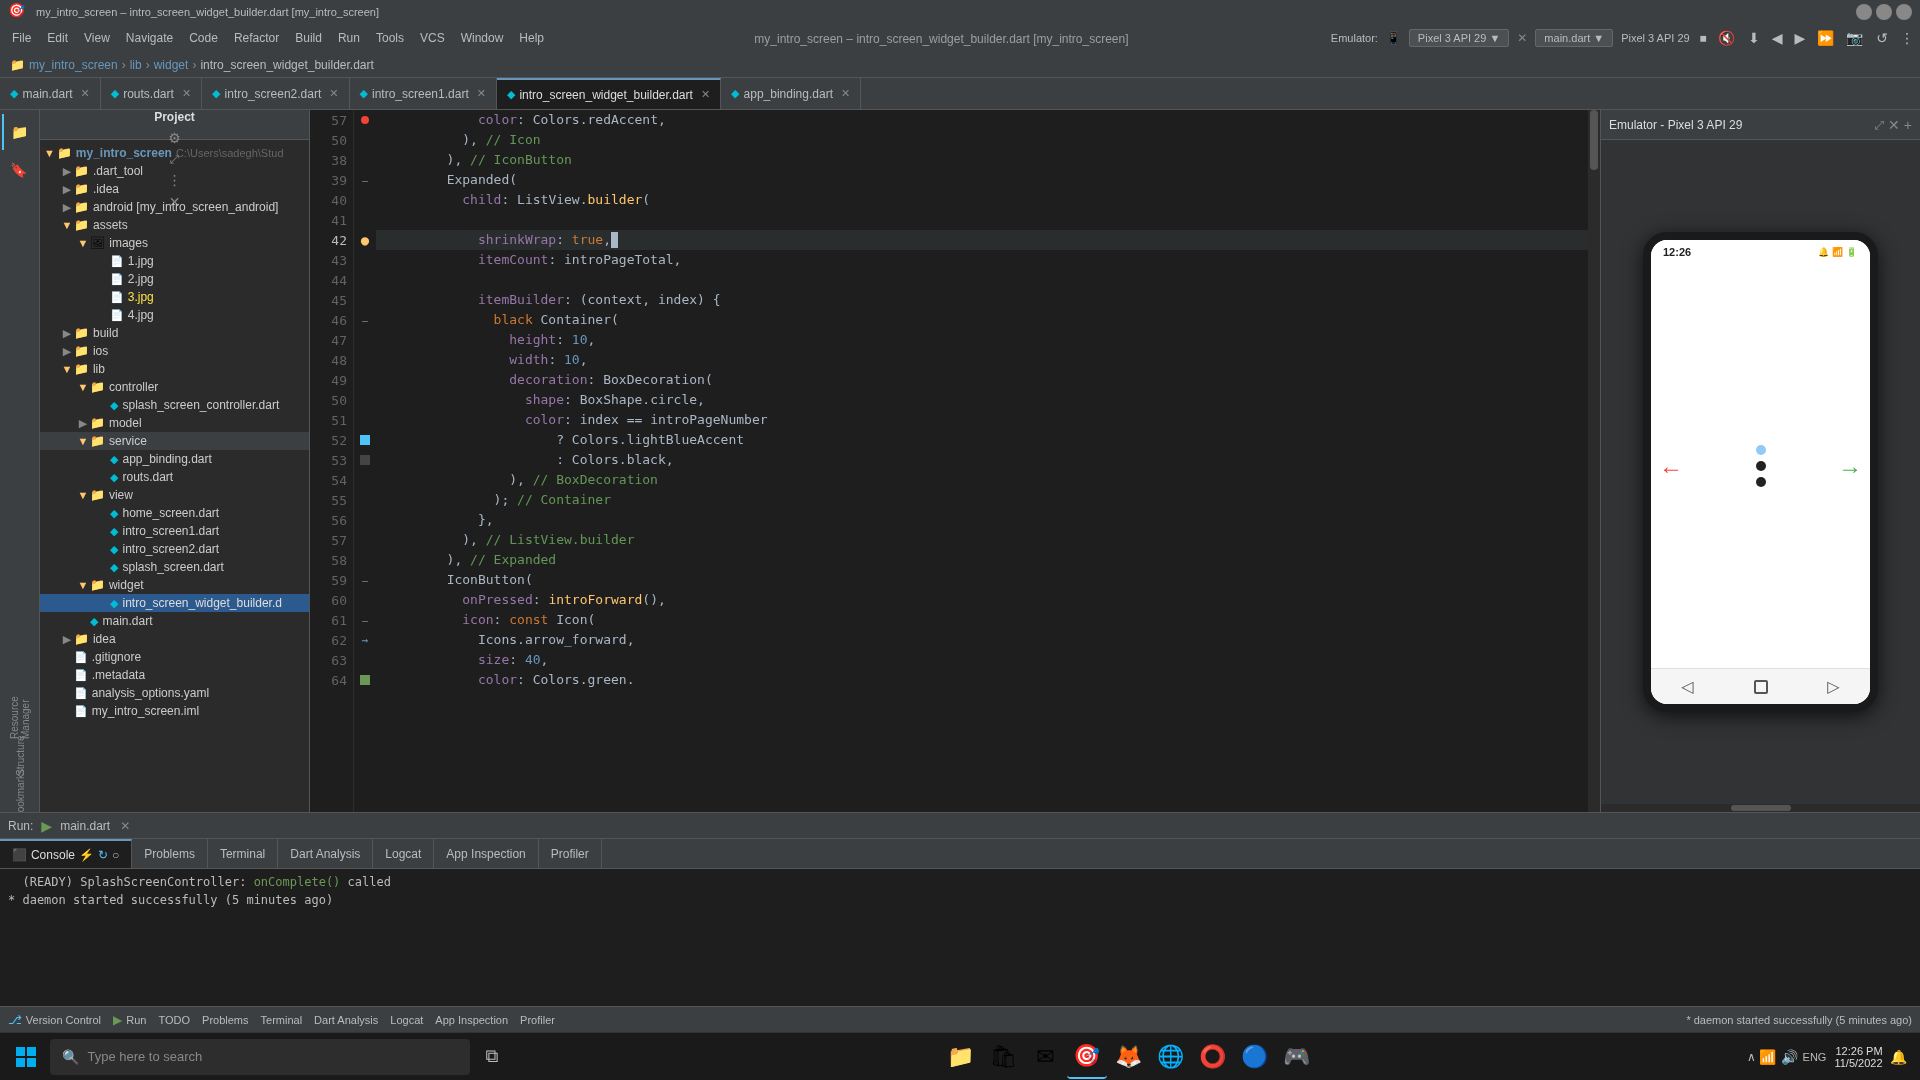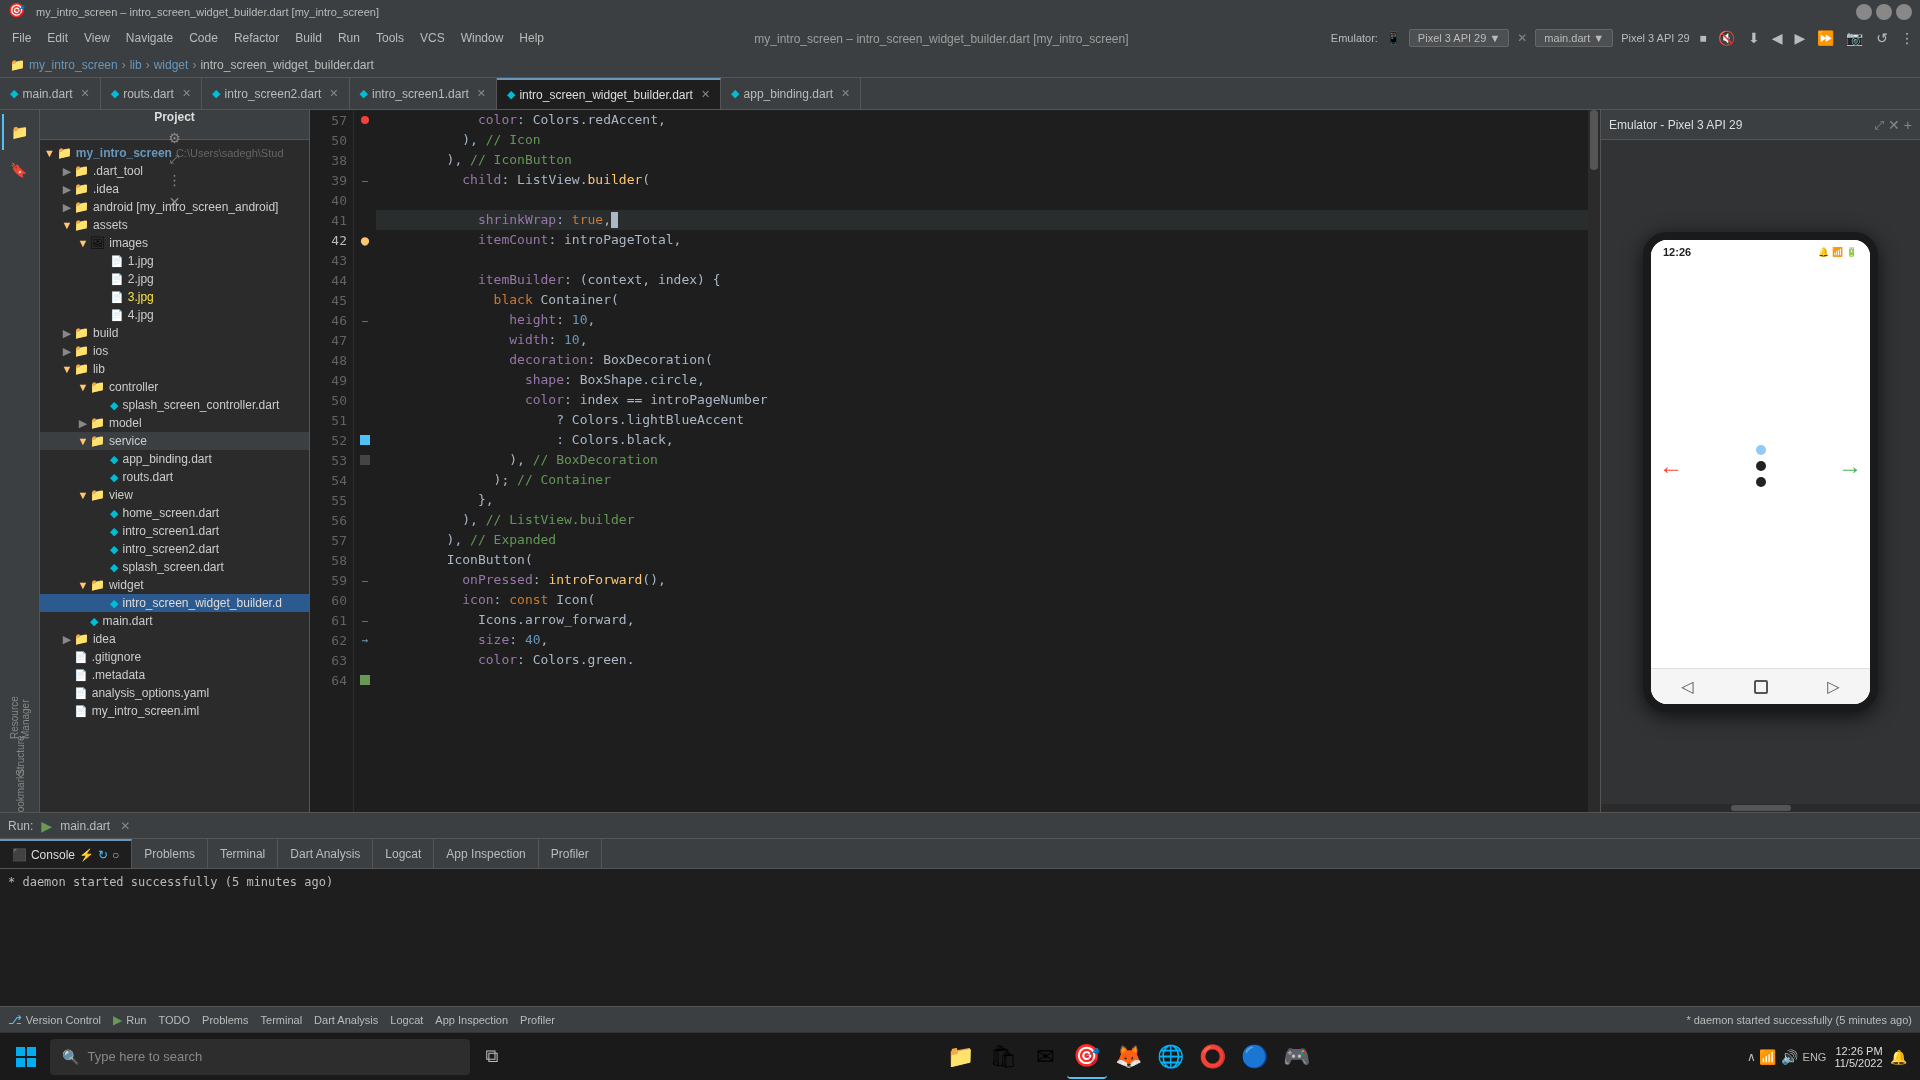--- a/index.html
+++ b/index.html
@@ -396,20 +396,21 @@
         </div>
 
         <div style="flex:1; overflow:auto; font-family:'Consolas',monospace; font-size:13px; background:#1e1e1e; cursor:text;">
 
           <div style="height:20px; line-height:20px; padding-left:8px; white-space:pre; display:flex; align-items:center;"><span style="color:#9876aa;">            color</span><span style="color:#a9b7c6;">: </span><span style="color:#a9b7c6;">Colors</span><span style="color:#a9b7c6;">.</span><span style="color:#a9b7c6;">redAccent</span><span style="color:#a9b7c6;">,</span></div>
 
           <div style="height:20px; line-height:20px; padding-left:8px; white-space:pre; display:flex; align-items:center;"><span style="color:#a9b7c6;">          ), </span><span style="color:#629755;">// Icon</span></div>
 
           <div style="height:20px; line-height:20px; padding-left:8px; white-space:pre; display:flex; align-items:center;"><span style="color:#a9b7c6;">        ), </span><span style="color:#629755;">// IconButton</span></div>
 
+          <div style="height:20px; line-height:20px; padding-left:8px; white-space:pre; display:flex; align-items:center;"><span style="color:#a9b7c6;">        </span><span style="color:#a9b7c6;">Expanded(</span></div>
 
           <div style="height:20px; line-height:20px; padding-left:8px; white-space:pre; display:flex; align-items:center;"><span style="color:#a9b7c6;">          </span><span style="color:#9876aa;">child</span><span style="color:#a9b7c6;">: </span><span style="color:#a9b7c6;">ListView</span><span style="color:#a9b7c6;">.</span><span style="color:#ffc66d;">builder</span><span style="color:#a9b7c6;">(</span></div>
 
           <div style="height:20px; line-height:20px; padding-left:8px; white-space:pre;"></div>
 
           <div style="height:20px; line-height:20px; padding-left:8px; white-space:pre; display:flex; align-items:center; background:#2a2d2e;"><span style="color:#a9b7c6;">            </span><span style="color:#9876aa;">shrinkWrap</span><span style="color:#a9b7c6;">: </span><span style="color:#cc7832;">true</span><span style="color:#a9b7c6;">,</span><span style="color:#1e1e1e; background:#a9b7c6; width:7px; height:16px; display:inline-block;"></span></div>
 
           <div style="height:20px; line-height:20px; padding-left:8px; white-space:pre; display:flex; align-items:center;"><span style="color:#a9b7c6;">            </span><span style="color:#9876aa;">itemCount</span><span style="color:#a9b7c6;">: </span><span style="color:#a9b7c6;">introPageTotal</span><span style="color:#a9b7c6;">,</span></div>
 
           <div style="height:20px; line-height:20px; padding-left:8px; white-space:pre;"></div>
@@ -549,20 +550,21 @@
       </div>
       <div style="padding:0 12px; display:flex; align-items:center; gap:4px; font-size:12px; color:#bbb; cursor:pointer; border-right:1px solid #555;">
         <span>App Inspection</span>
       </div>
       <div style="padding:0 12px; display:flex; align-items:center; gap:4px; font-size:12px; color:#bbb; cursor:pointer; border-right:1px solid #555;">
         <span>Profiler</span>
       </div>
     </div>
 
     <div style="flex:1; overflow-y:auto; padding:4px 8px; font-family:'Consolas',monospace; font-size:12px;">
+      <div style="color:#bbb; line-height:18px; white-space:pre;">  (READY) SplashScreenController: <span style="color:#6a9955;">onComplete()</span> called</div>
       <div style="color:#bbb; line-height:18px;">* daemon started successfully (5 minutes ago)</div>
     </div>
 
     <div style="height:26px; background:#3c3f41; display:flex; align-items:center; padding:0 8px; gap:12px; border-top:1px solid #555; flex-shrink:0;">
       <div style="display:flex; align-items:center; gap:4px; cursor:pointer;">
         <span style="color:#4fc3f7; font-size:12px;">⎇</span>
         <span style="color:#bbb; font-size:11px;">Version Control</span>
       </div>
       <div style="display:flex; align-items:center; gap:4px; cursor:pointer;">
         <span style="color:#6a9955; font-size:12px;">▶</span>

